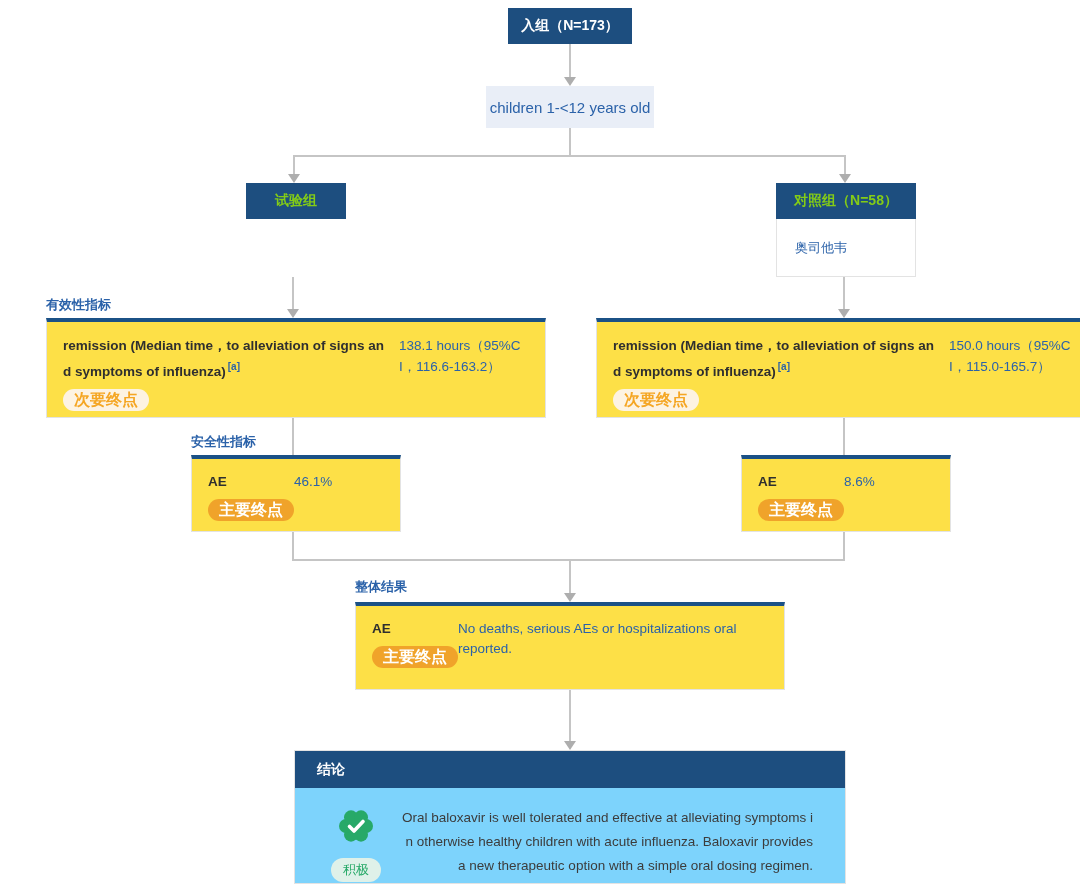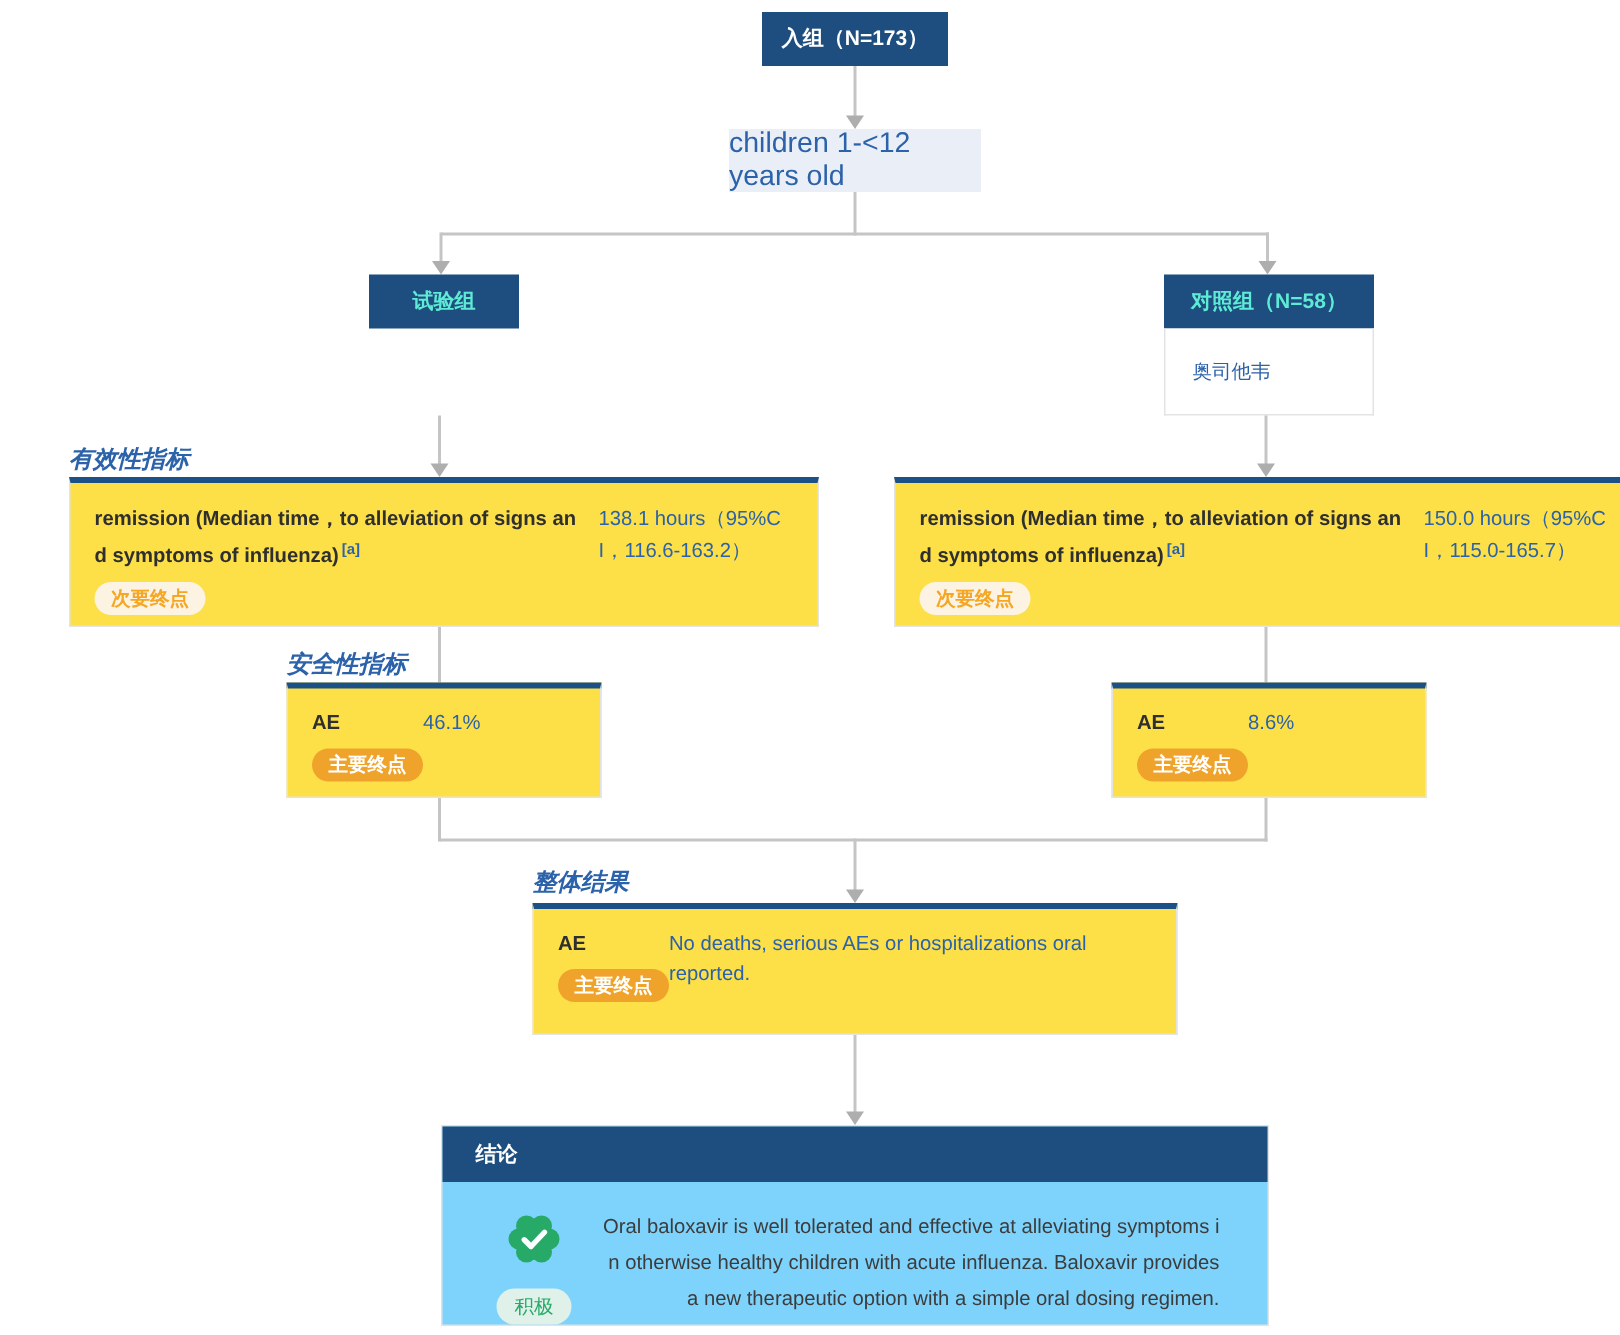--- a/index.html
+++ b/index.html
@@ -15,50 +15,50 @@
     font-family:"Liberation Sans","DejaVu Sans",sans-serif;color:var(--ink);
     overflow:hidden;
     margin-left:28px;
   }
   
   .hdr-box{
     position:absolute;background:var(--navy);color:#fff;font-weight:bold;
     font-size:14px;display:flex;align-items:center;justify-content:center;
   }
   .pop-box{
-    position:absolute;background:var(--pop-bg);color:var(--blue);font-size:19px;
-    display:flex;align-items:center;justify-content:center;
+    position:absolute;background:var(--pop-bg);color:var(--blue);font-size:15px;
+    display:flex;align-items:center;justify-content:center;text-align:center;
   }
   .group{position:absolute;}
   .group .g-hdr{
-    height:36px;background:var(--navy);color:#5eead4;font-weight:bold;font-size:14px;
+    height:36px;background:var(--navy);color:#84cc16;font-weight:bold;font-size:14px;
     display:flex;align-items:center;justify-content:center;
   }
   .group .g-body{
     height:58px;background:#fff;border:1px solid var(--border);border-top:none;
     display:flex;align-items:center;padding-left:18px;color:var(--blue);font-size:13px;
   }
   .sec-label{
-    position:absolute;color:var(--blue);font-weight:bold;font-size:16px;white-space:nowrap;font-style:italic;
+    position:absolute;color:var(--blue);font-weight:bold;font-size:13px;white-space:nowrap;
   }
   .panel{
     position:absolute;background:#fde047;border:1px solid var(--border);
     border-top:4px solid var(--bar);padding:13px 16px;
   }
   .panel-row{display:flex;align-items:flex-start;}
   .ep-name{font-weight:bold;font-size:13.5px;line-height:21px;color:var(--ink);
     flex:0 0 322px;word-break:break-all;}
   .ep-name .sup{color:var(--blue);font-weight:bold;font-size:10px;vertical-align:super;margin-left:2px;}
   .ep-value{flex:1;color:var(--blue);font-size:13.5px;line-height:21px;
     word-break:break-all;padding-left:14px;}
   .kv-label{font-weight:bold;font-size:13.5px;line-height:20px;flex:0 0 72px;color:var(--ink);}
   .kv-value{flex:1;color:var(--blue);font-size:13.5px;line-height:20px;}
   .badge{
     display:inline-block;margin-top:7px;padding:3px 11px;border-radius:11px;
-    font-size:13px;line-height:16px;white-space:nowrap;
+    font-size:16px;line-height:16px;white-space:nowrap;
   }
   .badge.soft{background:var(--orange-soft-bg);color:var(--orange-soft-text);}
   .badge.solid{background:var(--orange);color:#fff;}
   
   .conclusion{position:absolute;background:#7dd3fc;border:1px solid var(--border);}
   .conclusion .c-hdr{
     height:37px;background:var(--navy);color:#fff;font-weight:bold;font-size:14px;
     display:flex;align-items:center;padding-left:22px;
   }
   .conclusion .c-body{display:flex;padding:18px 18px 14px 18px;}

